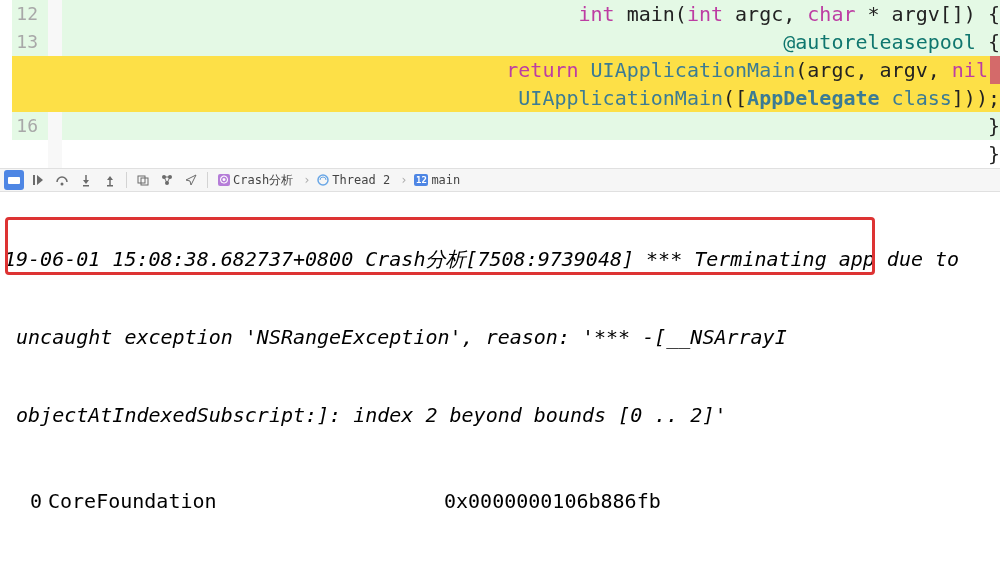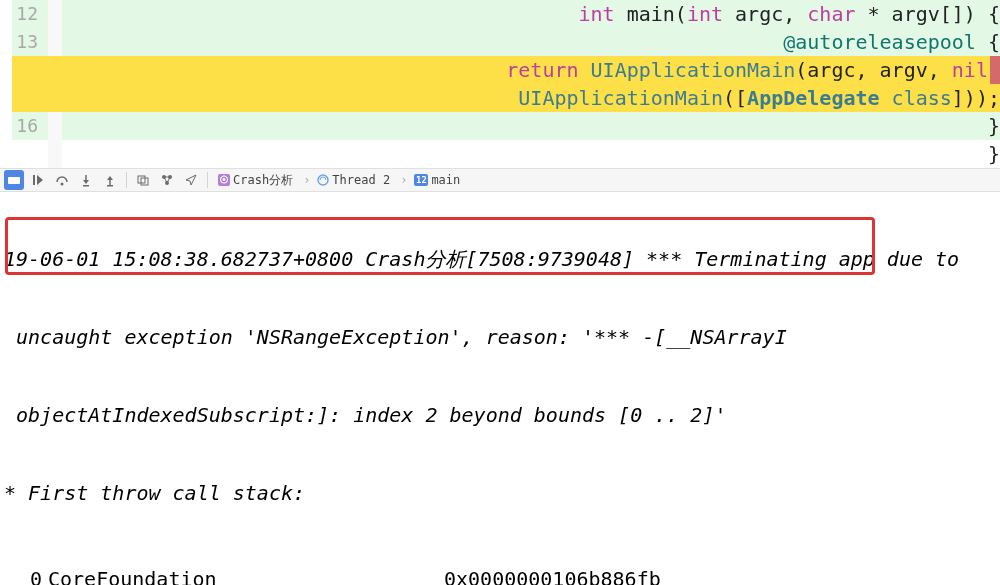--- a/index.html
+++ b/index.html
@@ -160,16 +160,15 @@
       <span class="bc-icon frame">12</span>
       <span>main</span>
     </div>
   </div>
 </div>
 
 <div class="console" id="console">
   <div class="row">19-06-01 15:08:38.682737+0800 Crash分析[7508:9739048] *** Terminating app due to</div>
   <div class="row"> uncaught exception 'NSRangeException', reason: '*** -[__NSArrayI</div>
   <div class="row"> objectAtIndexedSubscript:]: index 2 beyond bounds [0 .. 2]'</div>
-  <div class="row">* First throw call stack:</div>
   <div class="stack-block" id="stack"><div class="stack-row"><span class="stack-idx">0</span><span class="stack-lib">CoreFoundation</span><span class="stack-addr">0x0000000106b886fb</span></div></div>
   <div class="highlight-box" style="left:5px; top:25px; width:870px; height:58px;"></div>
 </div>
 
 </body></html>

